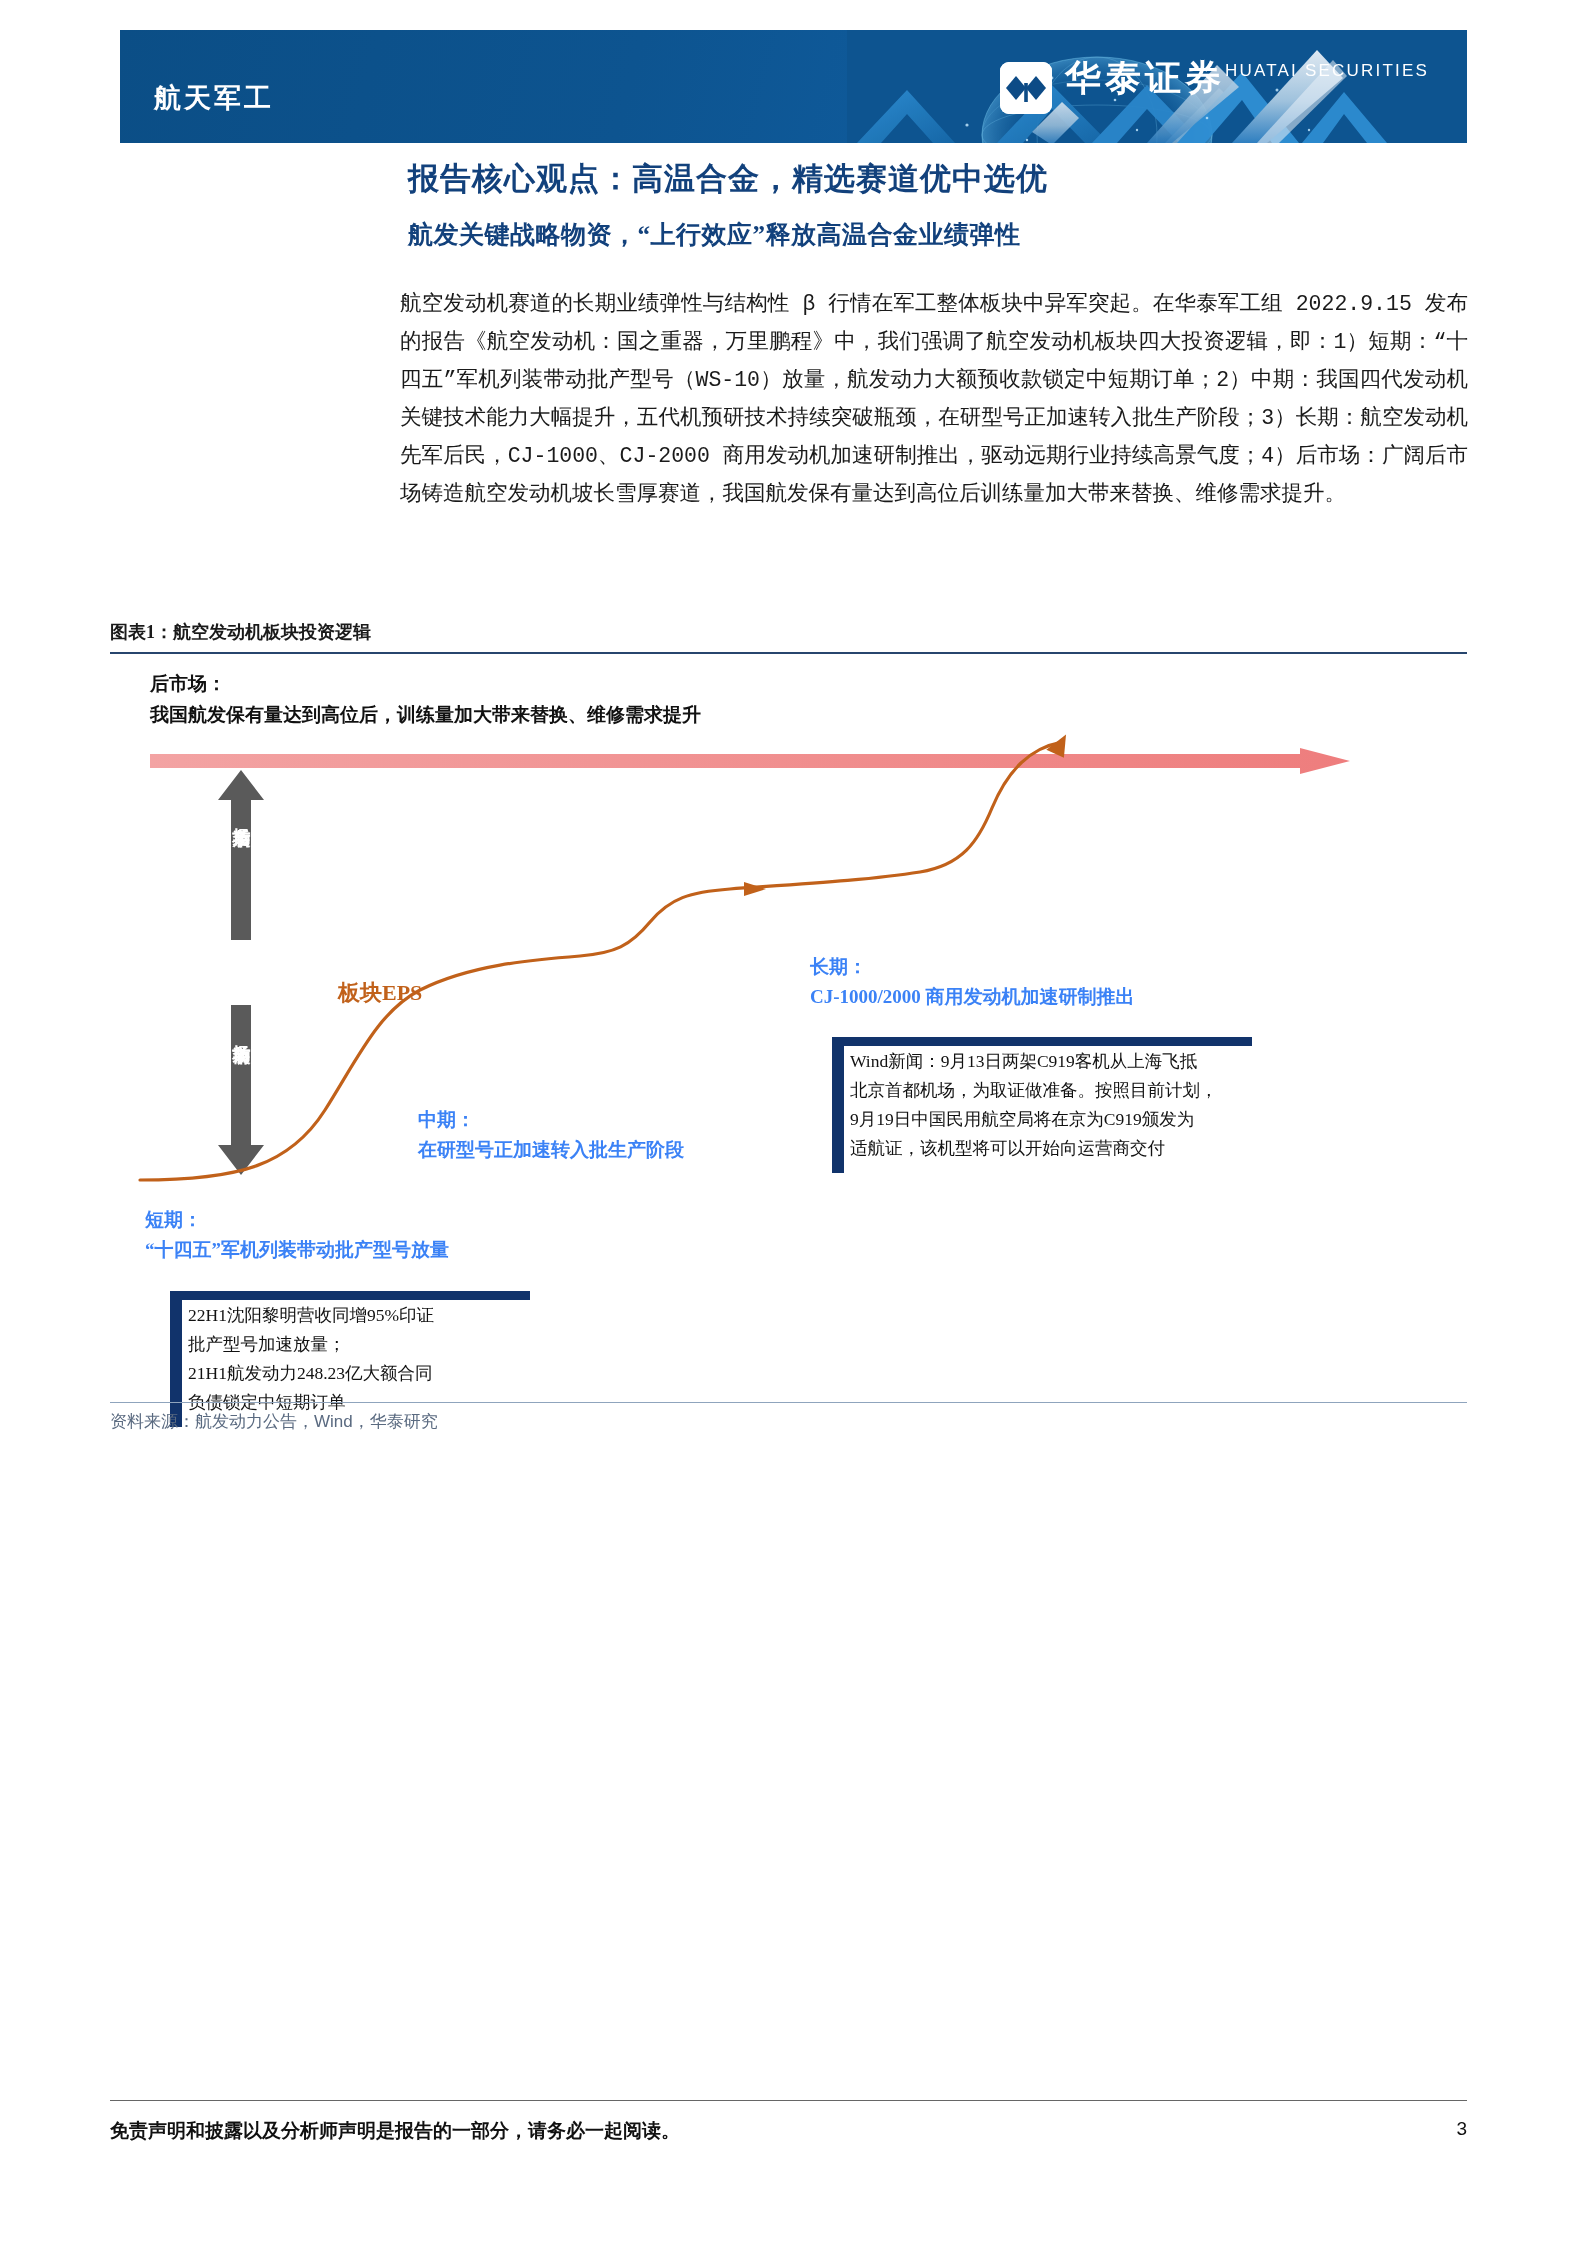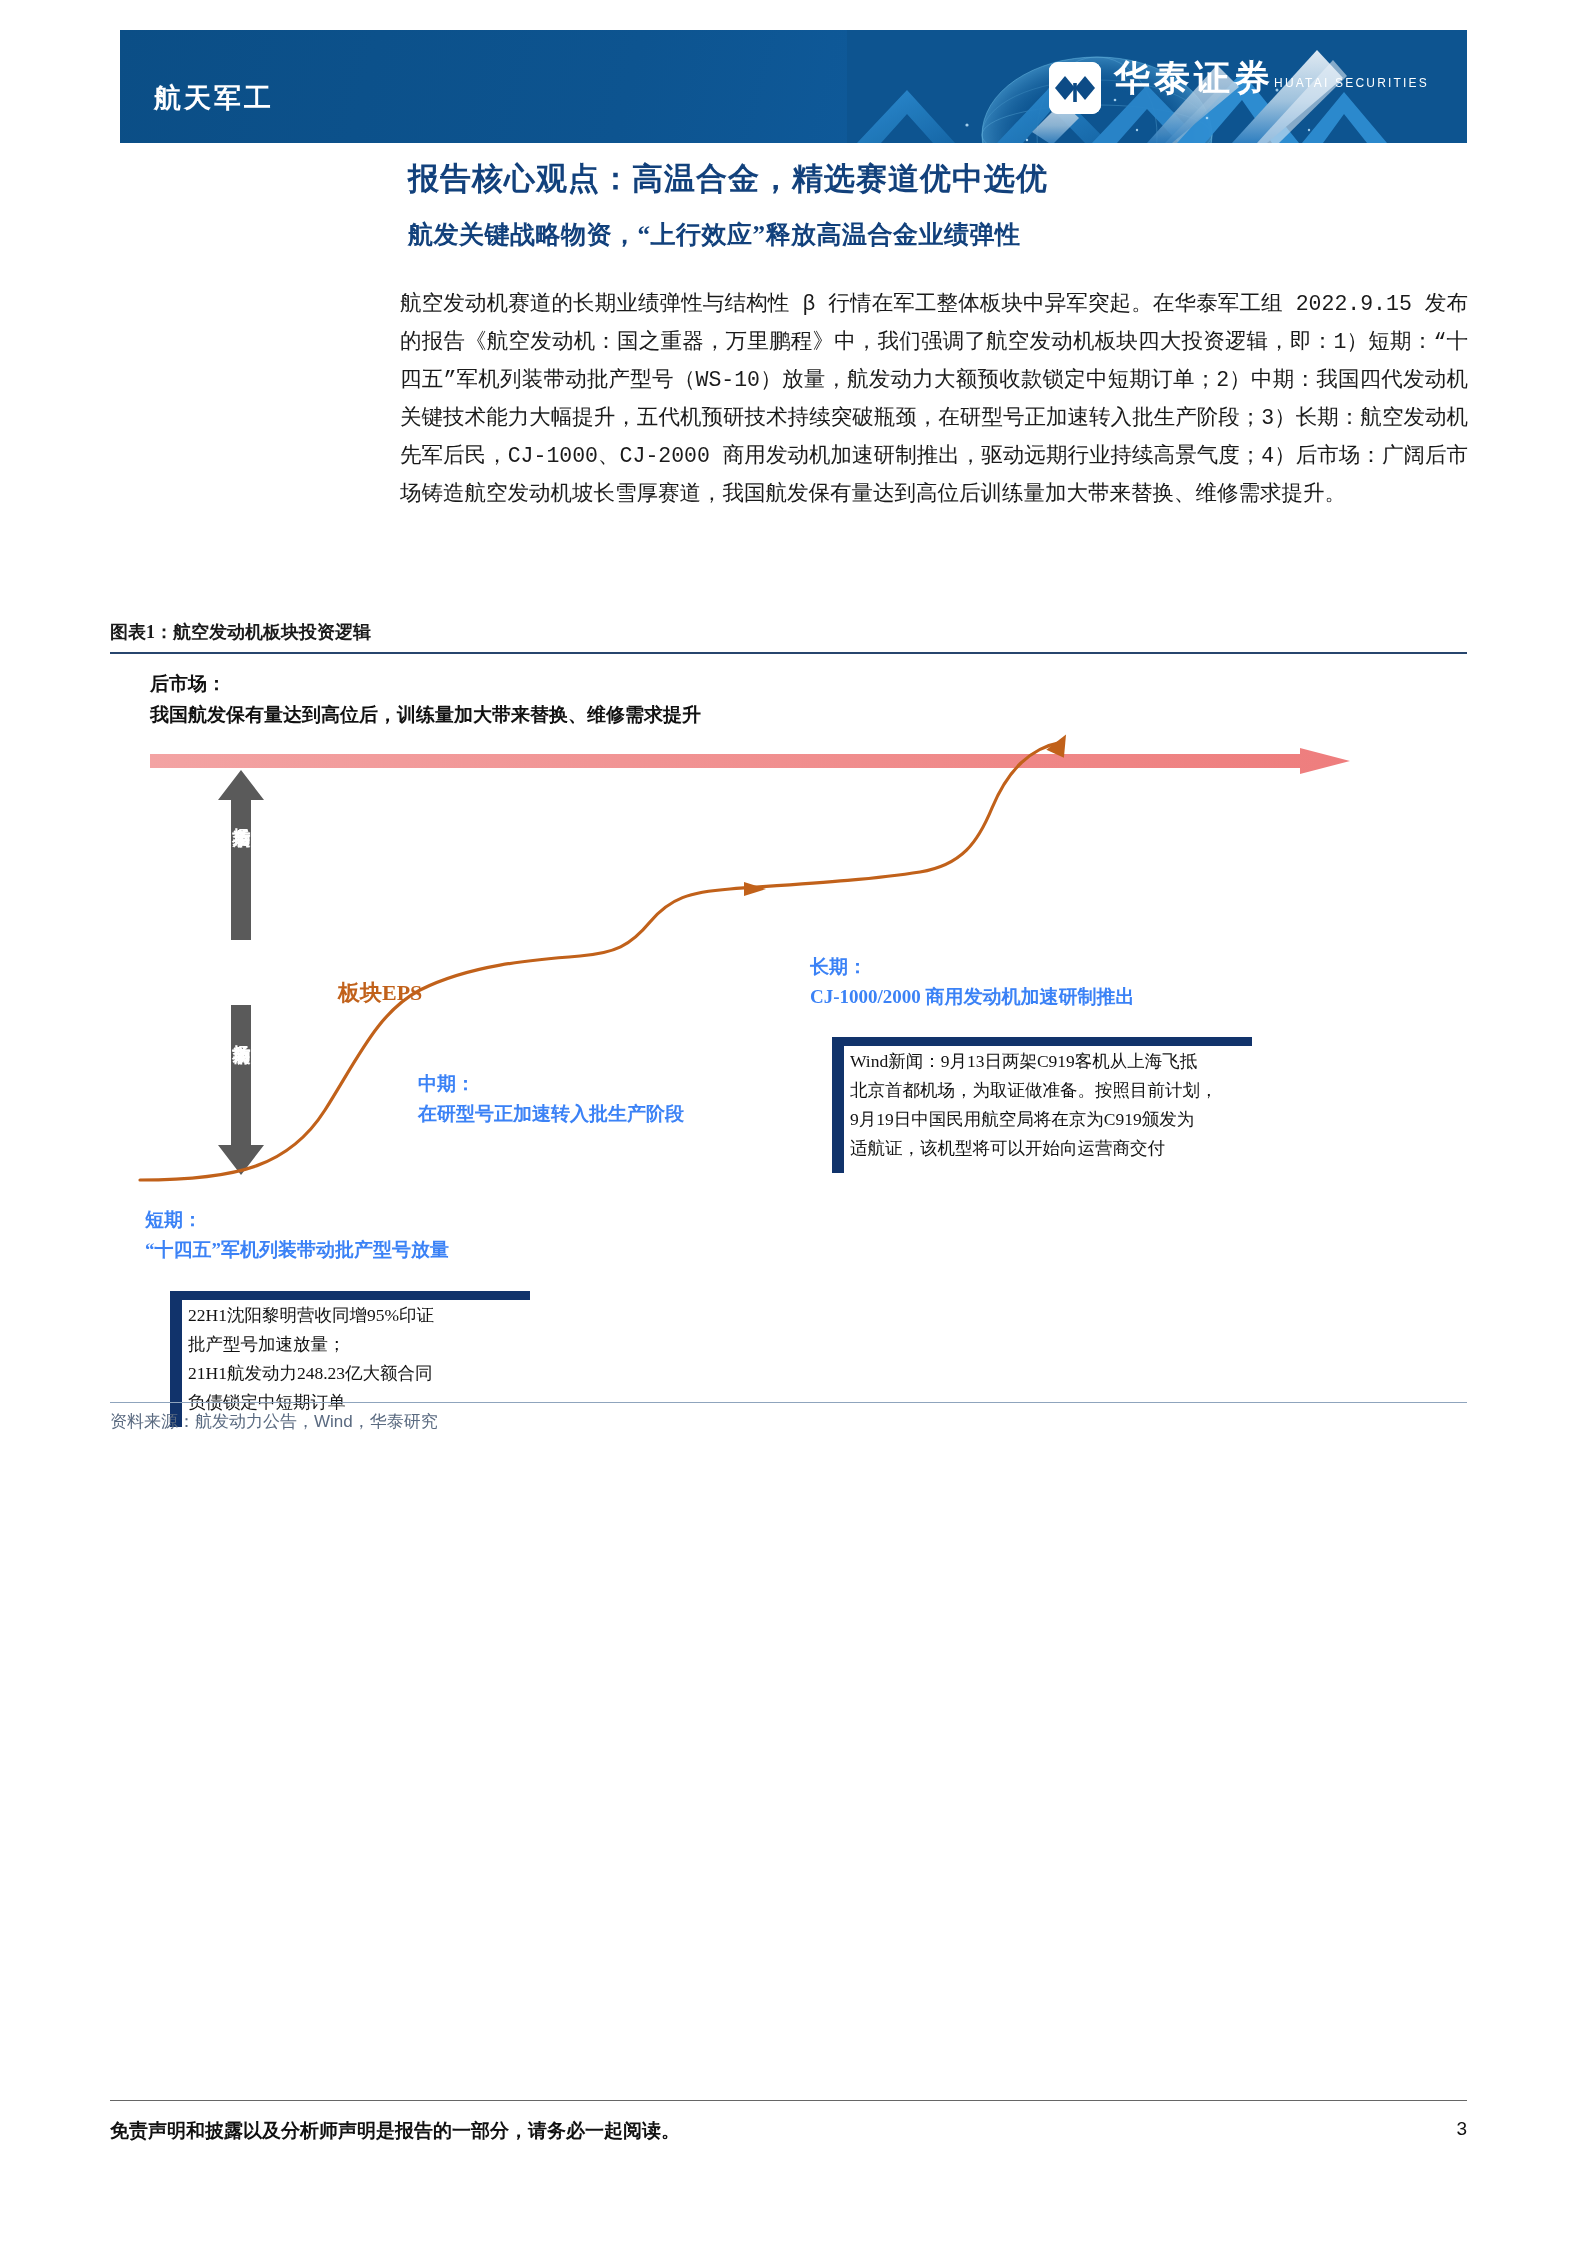--- a/index.html
+++ b/index.html
@@ -71,24 +71,24 @@
   .logo-cn {
     font-family: "Liberation Serif", "DejaVu Serif", serif;
     font-size: 36px;
     font-weight: 700;
     color: #ffffff;
     letter-spacing: 4px;
     line-height: 1.05;
   }
   .logo-en {
     font-family: "Liberation Sans", sans-serif;
-    font-size: 12px;
+    font-size: 17px;
     color: #ffffff;
     letter-spacing: 2.2px;
-    margin-top: 16px;
+    margin-top: 1px;
   }
 
   
   .main-title {
     position: absolute;
     left: 408px;
     top: 158px;
     font-family: "Liberation Serif", "DejaVu Serif", serif;
     font-size: 31px;
     font-weight: 700;
@@ -248,21 +248,21 @@
   .stage-label {
     position: absolute;
     font-family: "Liberation Serif", "DejaVu Serif", serif;
     font-size: 19px;
     font-weight: 700;
     line-height: 30px;
     color: #3b82f6;
     white-space: nowrap;
   }
   #stage-short { left: 35px; top: 545px; }
-  #stage-mid   { left: 308px; top: 409px; }
+  #stage-mid   { left: 308px; top: 445px; }
   #stage-long  { left: 700px; top: 292px; }
 
   
   .note-box {
     position: absolute;
     background: #ffffff;
     box-sizing: border-box;
     font-family: "Liberation Serif", "DejaVu Serif", serif;
     font-size: 17.5px;
     line-height: 29px;

